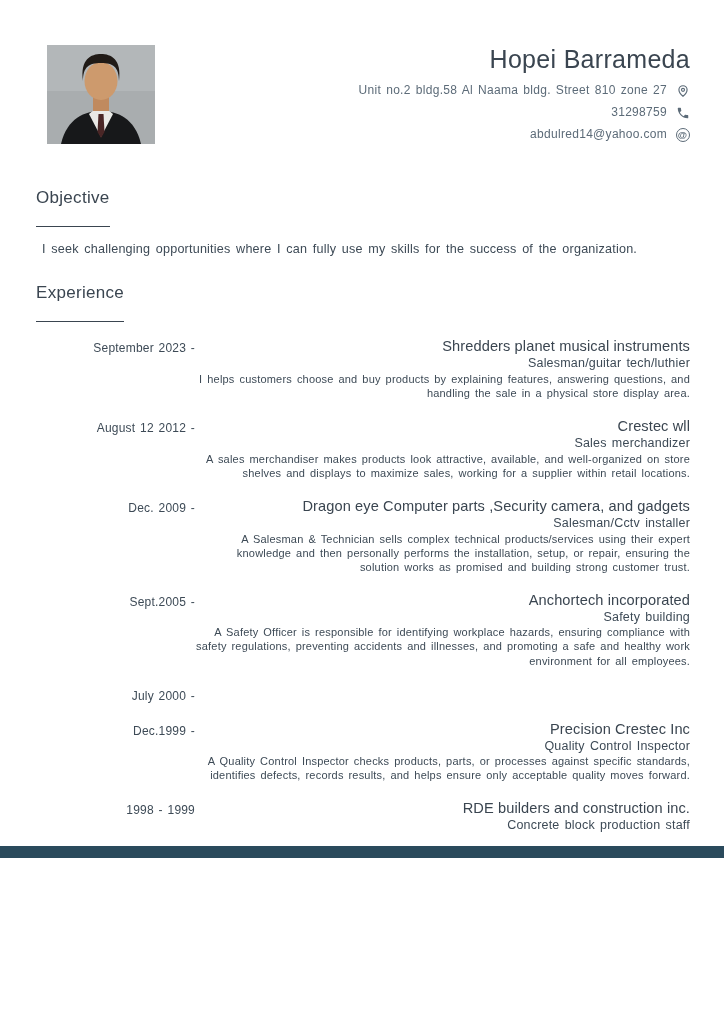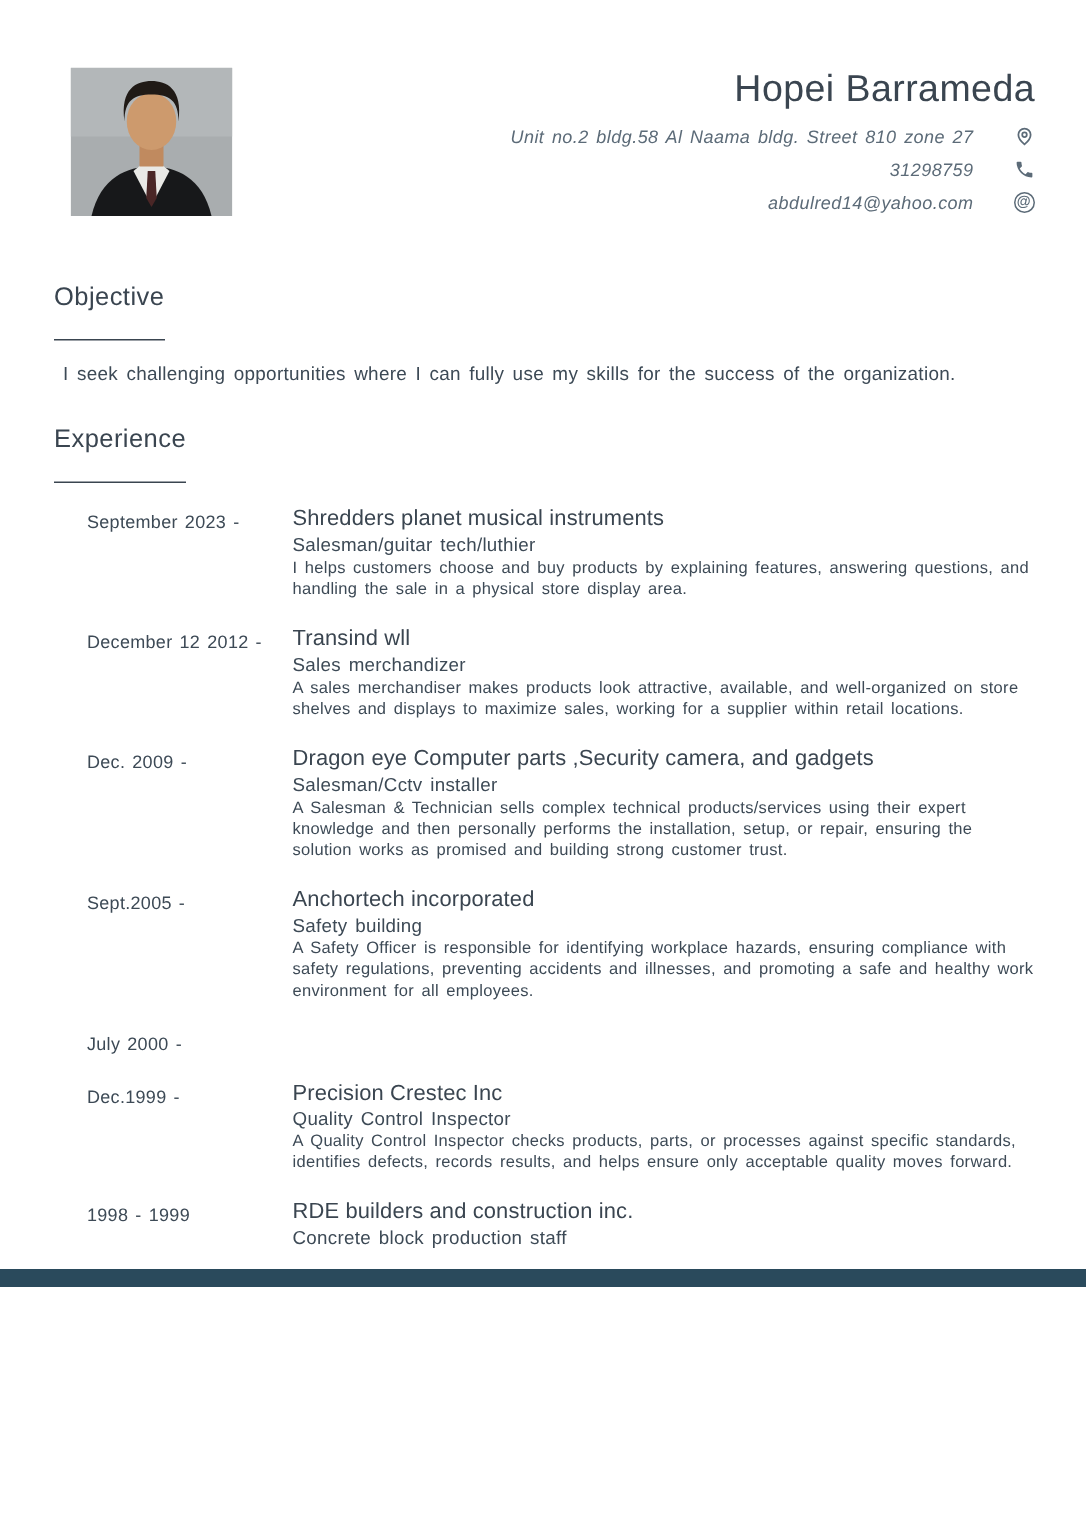--- a/index.html
+++ b/index.html
@@ -39,28 +39,27 @@
   .name {
     font-size: 25px;
     font-weight: 400;
     color: var(--heading_text, #4a4f57);
     letter-spacing: 0.3px;
     margin-bottom: 9px;
   }
   .contact-line {
     display: flex;
     justify-content: flex-end;
-    align-items: center;
-    gap: 26px;
+    align-items: flex-start;
+    gap: 8px;
     font-size: 12px;
     color: var(--contact_text, #5c6b78);
     letter-spacing: 0.3px;
     word-spacing: 0.12em;
     margin-bottom: 7px;
-    font-style: italic;
   }
   .contact-icon {
     width: 15px;
     height: 15px;
     display: inline-flex;
     align-items: center;
     justify-content: center;
     flex: 0 0 auto;
   }
   .contact-icon svg { width: 14px; height: 14px; display: block; }
@@ -95,20 +94,21 @@
     word-spacing: 0.15em;
     line-height: 1.3;
   }
   .experience-section { margin-top: 26px; }
   .entries { margin-top: 16px; margin-left: 22px; }
 
   .entry {
     display: grid;
     grid-template-columns: 137px 1fr;
     margin-bottom: 18px;
+    text-align: right;
   }
   .entry-date {
     font-size: 12px;
     letter-spacing: 0.2px;
     word-spacing: 0.1em;
     padding-top: 3px;
     color: var(--body_text, #3d4a56);
   }
   .entry-company {
     font-size: 14.6px;
@@ -200,23 +200,23 @@
       <div class="entry">
         <div class="entry-date">September 2023 -</div>
         <div class="entry-details">
           <div class="entry-company">Shredders planet musical instruments</div>
           <div class="entry-role">Salesman/guitar tech/luthier</div>
           <div class="entry-desc">I helps customers choose and buy products by explaining features, answering questions, and handling the sale in a physical store display area.</div>
         </div>
       </div>
 
       <div class="entry">
-        <div class="entry-date">December 12 2012 -</div>
-        <div class="entry-details">
-          <div class="entry-company">Transind wll</div>
+        <div class="entry-date">August 12 2012 -</div>
+        <div class="entry-details">
+          <div class="entry-company">Crestec wll</div>
           <div class="entry-role">Sales merchandizer</div>
           <div class="entry-desc">A sales merchandiser makes products look attractive, available, and well-organized on store shelves and displays to maximize sales, working for a supplier within retail locations.</div>
         </div>
       </div>
 
       <div class="entry">
         <div class="entry-date">Dec. 2009 -</div>
         <div class="entry-details">
           <div class="entry-company">Dragon eye Computer parts ,Security camera, and gadgets</div>
           <div class="entry-role">Salesman/Cctv installer</div>

